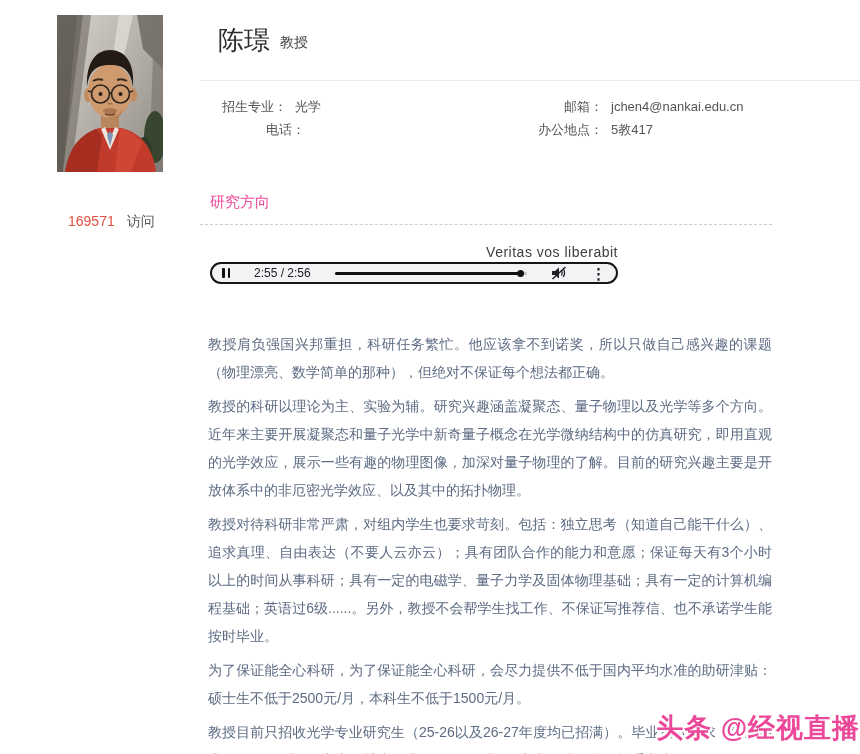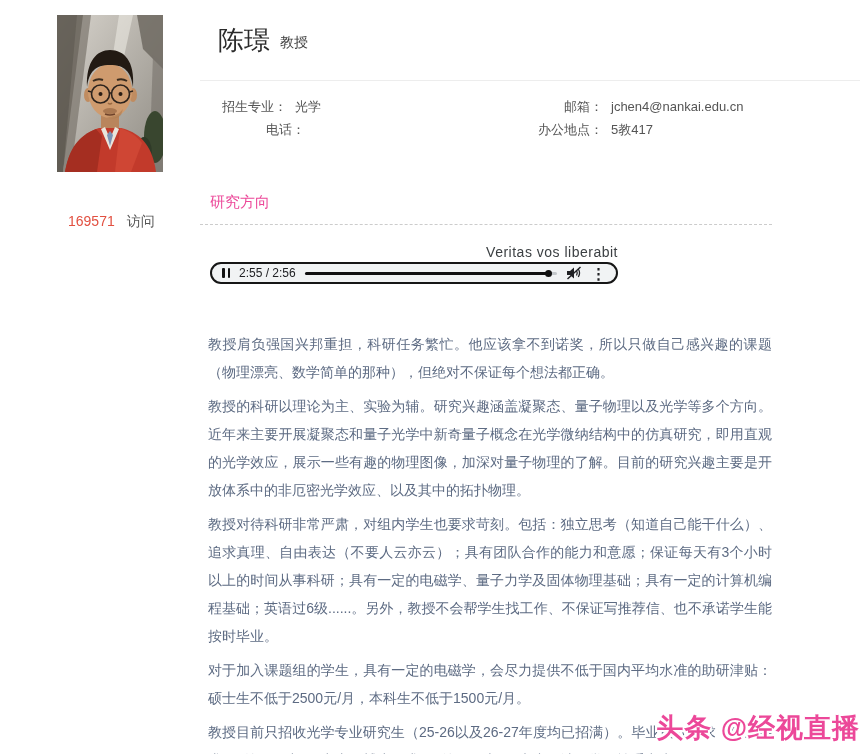--- a/index.html
+++ b/index.html
@@ -36,21 +36,21 @@
   .dashed-divider { position:absolute; left:200px; width:572px; top:224px; border-top:1px dashed #ccc; }
 
   
   .audio-caption {
     position:absolute; left:210px; top:244px; width:408px;
     text-align:right; font-size:14px; color:#3c4043; letter-spacing:0.5px;
   }
   .audio-player {
     position:absolute; left:210px; top:262px; width:408px; height:22px;
     background:#f1f3f4; border:2px solid #161616; border-radius:13px;
-    display:flex; align-items:center; padding:0 10px; gap:9px;
+    display:flex; align-items:center; padding:0 10px; gap:24px;
   }
   .pause-btn { display:flex; gap:3px; align-items:center; cursor:pointer; flex:0 0 auto; }
   .pause-btn .bar { width:2.5px; height:10px; background:#111; border-radius:1px; }
   .audio-time { font-size:12px; color:#202124; white-space:nowrap; flex:0 0 auto; }
   .track { position:relative; flex:1 1 auto; height:3px; background:#c3c7ca; border-radius:2px; cursor:pointer; }
   .track .played { position:absolute; left:0; top:0; height:3px; background:#101010; border-radius:2px; }
   .track .played::after {
     content:""; position:absolute; right:-3px; top:-2px;
     width:7px; height:7px; border-radius:50%; background:#101010;
   }
@@ -165,19 +165,19 @@
         <line x1="1.5" y1="13" x2="14.5" y2="1" stroke="#202124" stroke-width="1.4"></line>
       </svg>
     </span>
     <span class="menu-btn">⋮</span>
   </div>
 
   <div class="paragraphs">
     <p>教授肩负强国兴邦重担，科研任务繁忙。他应该拿不到诺奖，所以只做自己感兴趣的课题（物理漂亮、数学简单的那种），但绝对不保证每个想法都正确。</p>
     <p>教授的科研以理论为主、实验为辅。研究兴趣涵盖凝聚态、量子物理以及光学等多个方向。近年来主要开展凝聚态和量子光学中新奇量子概念在光学微纳结构中的仿真研究，即用直观的光学效应，展示一些有趣的物理图像，加深对量子物理的了解。目前的研究兴趣主要是开放体系中的非厄密光学效应、以及其中的拓扑物理。</p>
     <p>教授对待科研非常严肃，对组内学生也要求苛刻。包括：独立思考（知道自己能干什么）、追求真理、自由表达（不要人云亦云）；具有团队合作的能力和意愿；保证每天有3个小时以上的时间从事科研；具有一定的电磁学、量子力学及固体物理基础；具有一定的计算机编程基础；英语过6级......。另外，教授不会帮学生找工作、不保证写推荐信、也不承诺学生能按时毕业。</p>
-    <p>对于加入课题组的学生，具有一定的电磁学，会尽力提供不低于国内平均水准的助研津贴：硕士生不低于2500元/月，本科生不低于1500元/月。</p>
+    <p>为了保证能全心科研，为了保证能全心科研，会尽力提供不低于国内平均水准的助研津贴：硕士生不低于2500元/月，本科生不低于1500元/月。</p>
     <p>教授目前只招收光学专业研究生（25-26以及26-27年度均已招满）。毕业最低要求：硕士要求1篇第一作者2区文章；博士要求3篇第一作者2区文章。请同学们慎重考虑。</p>
   </div>
 
   <div class="watermark">头条 @经视直播</div>
 
 </div>
 
 </body></html>

